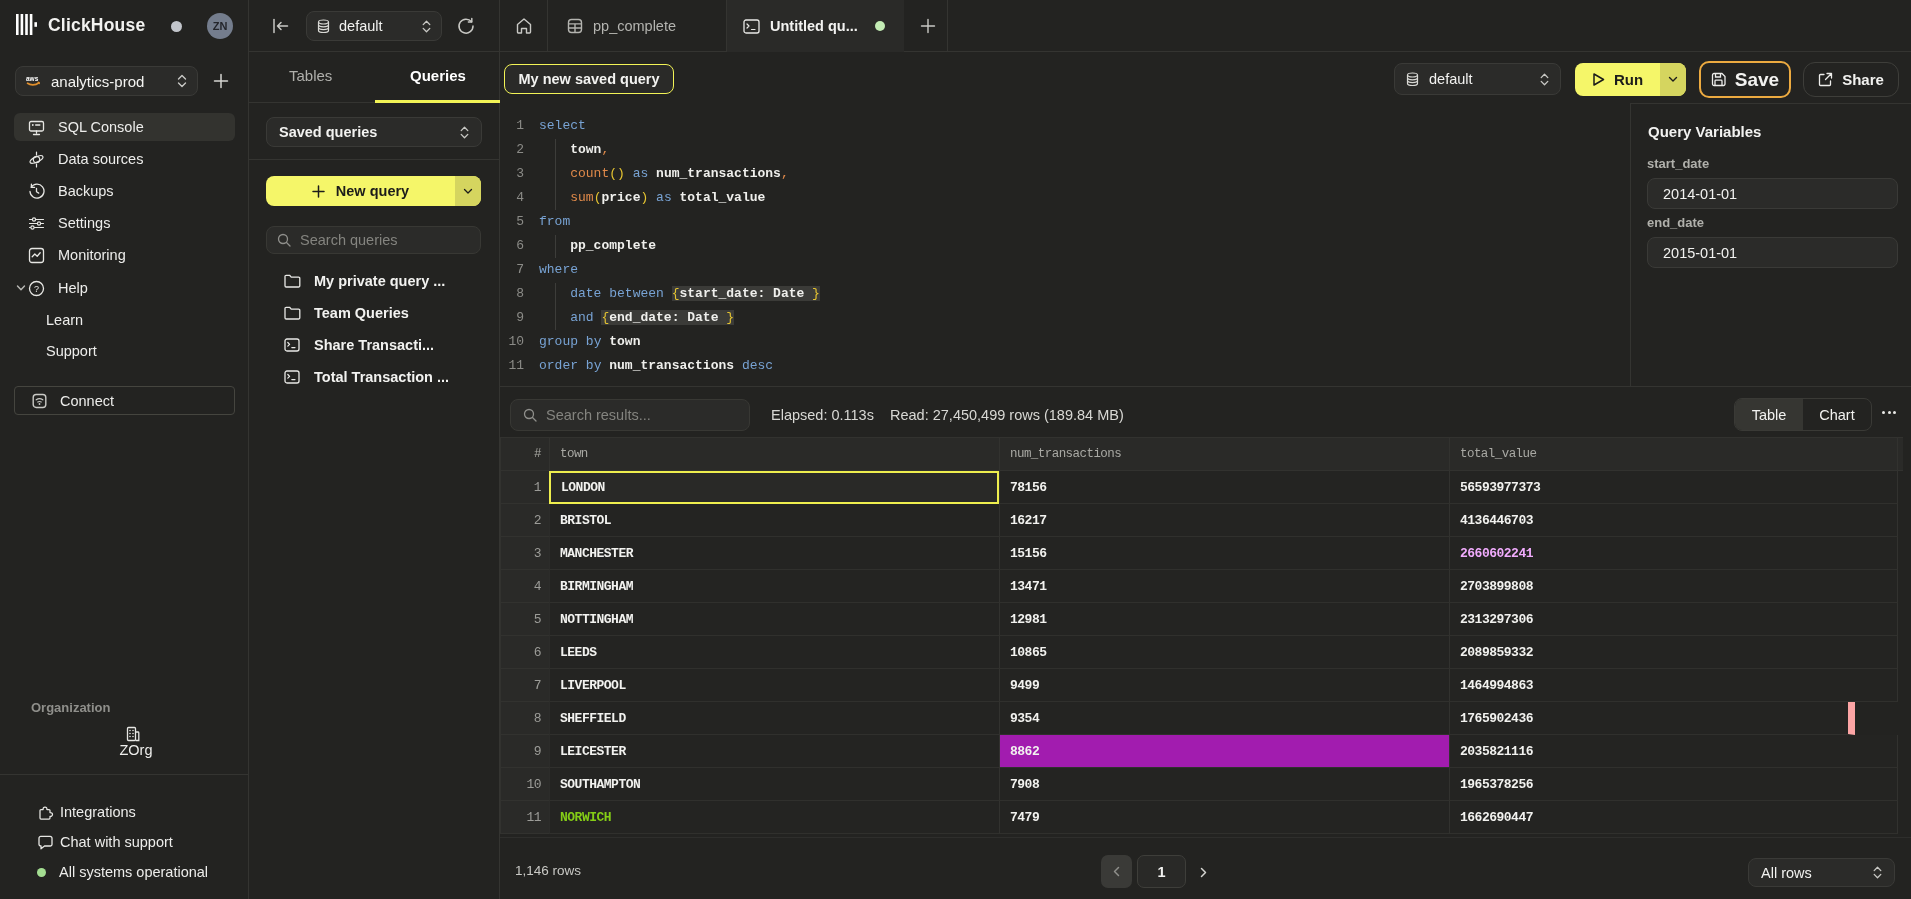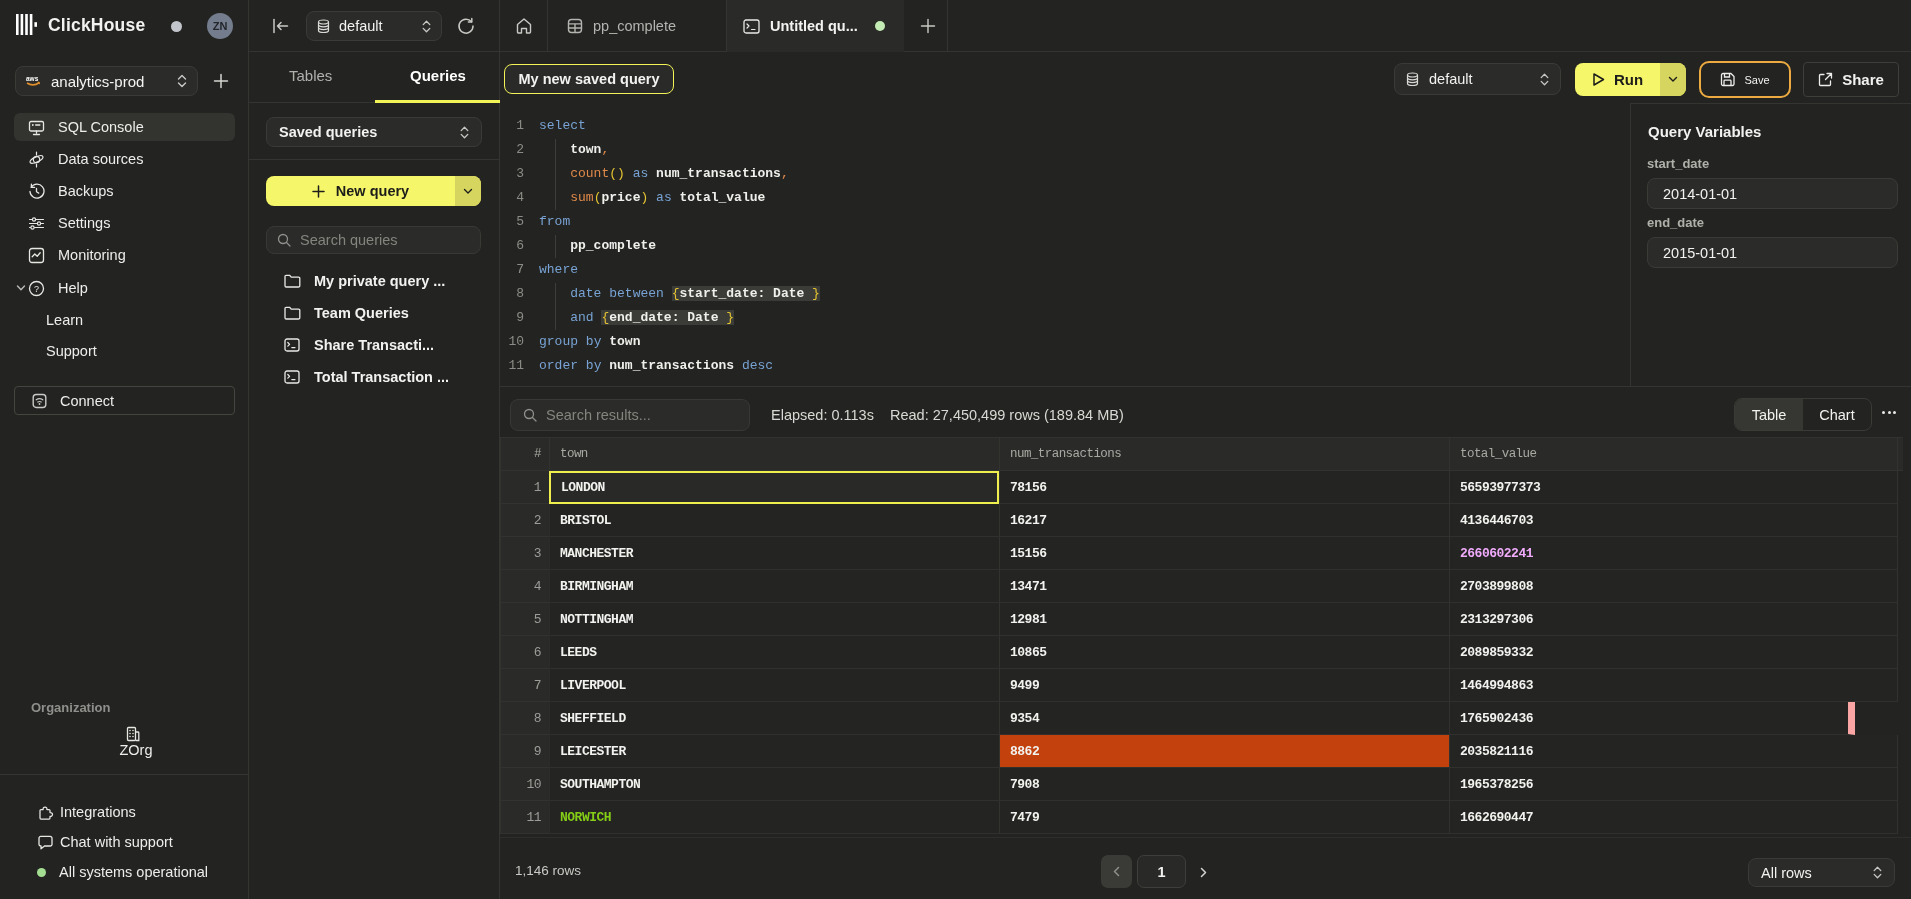--- a/index.html
+++ b/index.html
@@ -199,27 +199,27 @@
     <svg width="13" height="15" viewBox="0 0 13 15" style="margin-right:9px;">
       <path d="M2 2 L11.5 7.5 L2 13 Z" stroke="#1c1c1a" stroke-width="1.5" fill="none" stroke-linejoin="round"></path>
     </svg>Run</div>
   <div class="flex" style="width:26px; background:#d5d55f; justify-content:center;">
     <svg width="10" height="7" viewBox="0 0 10 7">
         <path d="M1.5 1.5 L5 5 L8.5 1.5" stroke="#1c1c1a" stroke-width="1.4" fill="none" stroke-linecap="round" stroke-linejoin="round"></path>
       </svg>
   </div>
 </div>
 
-<div class="abs flex" style="left:1699px; top:61px; width:92px; height:37px; border:2px solid #ecaa40; border-radius:10px; justify-content:center; font-size:11px; font-weight:400;">
+<div class="abs flex" style="left:1699px; top:61px; width:92px; height:37px; border:2px solid #ecaa40; border-radius:10px; justify-content:center; font-size:19px; font-weight:700;">
   <svg width="15" height="15" viewBox="0 0 15 15" style="margin-right:9px;">
     <path d="M1.5 3 a1.5 1.5 0 0 1 1.5 -1.5 h8 L14 4.5 V12 a1.5 1.5 0 0 1 -1.5 1.5 h-9.5 A1.5 1.5 0 0 1 1.5 12 Z" stroke="#ededeb" stroke-width="1.3" fill="none" stroke-linejoin="round"></path>
     <path d="M4.5 1.5 v3.5 h5 V1.5 M4 13.5 V9 a0.8 0.8 0 0 1 0.8 -0.8 h5.4 a0.8 0.8 0 0 1 0.8 0.8 v4.5" stroke="#ededeb" stroke-width="1.3" fill="none"></path>
   </svg>Save</div>
 
-<div class="abs flex" style="left:1803px; top:62px; width:96px; height:35px; border:1px solid #3e3e3a; border-radius:4px; justify-content:center; font-size:15px; font-weight:600;">
+<div class="abs flex" style="left:1803px; top:62px; width:96px; height:35px; border:1px solid #3e3e3a; border-radius:12px; justify-content:center; font-size:15px; font-weight:600;">
   <svg width="15" height="15" viewBox="0 0 15 15" style="margin-right:9px;">
     <path d="M12.5 9 v3.5 a1 1 0 0 1 -1 1 H2.5 a1 1 0 0 1 -1 -1 V3.5 a1 1 0 0 1 1 -1 H6" stroke="#ededeb" stroke-width="1.3" fill="none" stroke-linecap="round"></path>
     <path d="M9 1.5 h4.5 V6 M13.2 1.8 L7.5 7.5" stroke="#ededeb" stroke-width="1.3" fill="none" stroke-linecap="round" stroke-linejoin="round"></path>
   </svg>Share</div>
 
 <div class="abs" id="qpanel">
   <div class="abs" style="left:0; top:52px; width:251px; height:51px; border-bottom:1px solid #343431;">
     <div class="abs" style="left:40px; top:15px; font-size:15px; color:#b0b0ac;">Tables</div>
     <div class="abs" style="left:161px; top:15px; font-size:15px; font-weight:700; color:#fff;">Queries</div>
     <div class="abs" style="left:126px; top:48px; width:125px; height:3px; background:#f2f356;"></div>
@@ -426,21 +426,21 @@
       </div>
       <div style="display:flex; height:33px; font-family:'Liberation Mono',monospace; font-size:13px; font-weight:700; letter-spacing:-0.5px;">
         <div style="width:49px; background:#2a2a28; display:flex; align-items:center; justify-content:flex-end; padding-right:8px; border-left:1px solid #32322f; border-bottom:1px solid #32322f; color:#9c9c98; font-weight:400;">8</div>
         <div style="width:450px; background:#242422; display:flex; align-items:center; padding-left:10px; border-bottom:1px solid #30302d; border-left:1px solid #2c2c2a; color:#f2f2ef;">SHEFFIELD</div>
         <div style="width:450px; background:#242422; display:flex; align-items:center; padding-left:10px; border-bottom:1px solid #30302d; border-left:1px solid #32322f; color:#f2f2ef;">9354</div>
         <div style="width:406px; background:#242422; display:flex; align-items:center; padding-left:10px; border-bottom:1px solid #30302d; border-left:1px solid #32322f; border-right:7px solid #fca5a5; color:#f2f2ef;">1765902436</div>
       </div>
       <div style="display:flex; height:33px; font-family:'Liberation Mono',monospace; font-size:13px; font-weight:700; letter-spacing:-0.5px;">
         <div style="width:49px; background:#2a2a28; display:flex; align-items:center; justify-content:flex-end; padding-right:8px; border-left:1px solid #32322f; border-bottom:1px solid #32322f; color:#9c9c98; font-weight:400;">9</div>
         <div style="width:450px; background:#242422; display:flex; align-items:center; padding-left:10px; border-bottom:1px solid #30302d; border-left:1px solid #2c2c2a; color:#f2f2ef;">LEICESTER</div>
-        <div style="width:450px; background:#c2410c; display:flex; align-items:center; padding-left:10px; border-bottom:1px solid #30302d; border-left:1px solid #32322f; color:#f2f2ef;">8862</div>
+        <div style="width:450px; background:#a21caf; display:flex; align-items:center; padding-left:10px; border-bottom:1px solid #30302d; border-left:1px solid #32322f; color:#f2f2ef;">8862</div>
         <div style="width:449px; background:#242422; display:flex; align-items:center; padding-left:10px; border-bottom:1px solid #30302d; border-left:1px solid #32322f; border-right:1px solid #32322f; color:#f2f2ef;">2035821116</div>
       </div>
       <div style="display:flex; height:33px; font-family:'Liberation Mono',monospace; font-size:13px; font-weight:700; letter-spacing:-0.5px;">
         <div style="width:49px; background:#2a2a28; display:flex; align-items:center; justify-content:flex-end; padding-right:8px; border-left:1px solid #32322f; border-bottom:1px solid #32322f; color:#9c9c98; font-weight:400;">10</div>
         <div style="width:450px; background:#242422; display:flex; align-items:center; padding-left:10px; border-bottom:1px solid #30302d; border-left:1px solid #2c2c2a; color:#f2f2ef;">SOUTHAMPTON</div>
         <div style="width:450px; background:#242422; display:flex; align-items:center; padding-left:10px; border-bottom:1px solid #30302d; border-left:1px solid #32322f; color:#f2f2ef;">7908</div>
         <div style="width:449px; background:#242422; display:flex; align-items:center; padding-left:10px; border-bottom:1px solid #30302d; border-left:1px solid #32322f; border-right:1px solid #32322f; color:#f2f2ef;">1965378256</div>
       </div>
       <div style="display:flex; height:33px; font-family:'Liberation Mono',monospace; font-size:13px; font-weight:700; letter-spacing:-0.5px;">
         <div style="width:49px; background:#2a2a28; display:flex; align-items:center; justify-content:flex-end; padding-right:8px; border-left:1px solid #32322f; border-bottom:1px solid #32322f; color:#9c9c98; font-weight:400;">11</div>

